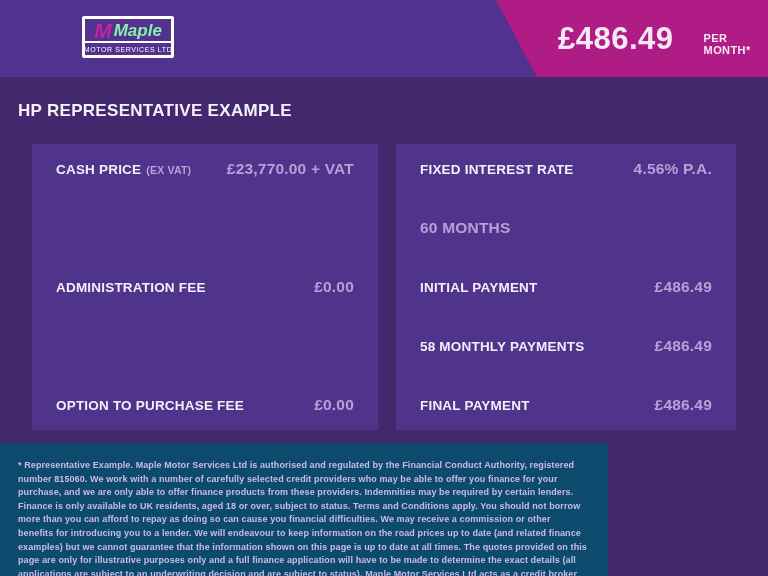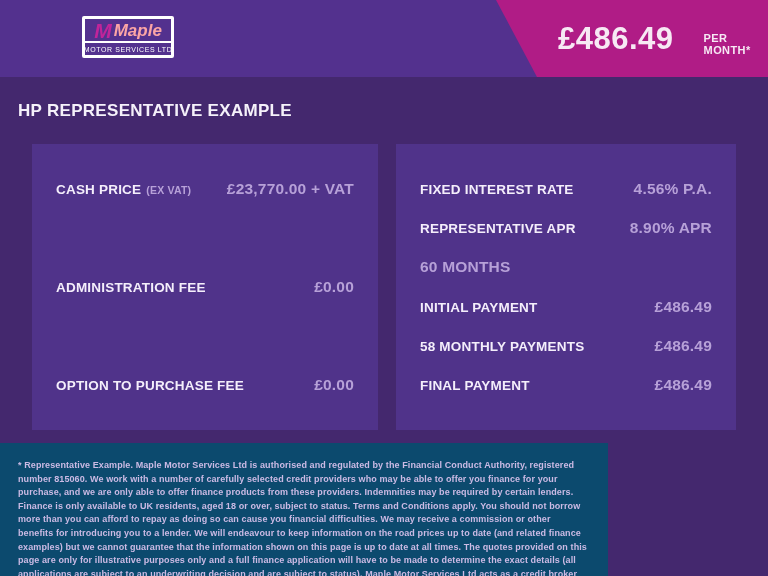--- a/index.html
+++ b/index.html
@@ -18,35 +18,35 @@
   }
   .price-amount{font-size:31px;font-weight:bold;color:#f7e9f4;letter-spacing:0.5px;}
   .price-suffix{font-size:11px;font-weight:bold;color:#f7e9f4;margin-left:30px;margin-top:10px;letter-spacing:0.4px;}
   .logo{
     position:absolute;left:82px;top:16px;width:92px;height:42px;
     border:3px solid #ffffff;border-radius:2px;background:#53318e;
     display:flex;flex-direction:column;box-sizing:border-box;
   }
   .logo-top{flex:1;display:flex;align-items:center;justify-content:center;line-height:1;}
   .logo-m{font-size:21px;font-weight:bold;font-style:italic;color:#c0249a;margin-right:2px;}
-  .logo-name{font-size:17px;font-weight:bold;font-style:italic;color:#fca5a5;}
+  .logo-name{font-size:17px;font-weight:bold;font-style:italic;color:#86efac;}
   .logo-bottom{
     border-top:2px solid #ffffff;height:12px;display:flex;align-items:center;justify-content:center;
     font-size:7px;color:#ffffff;letter-spacing:0.6px;white-space:nowrap;
   }
   
   .heading{
     position:absolute;left:18px;top:101px;font-size:17px;font-weight:bold;color:#f5f1fa;
     letter-spacing:0.3px;
   }
   
   .panel{
     position:absolute;top:144px;height:286px;background:#50338a;
     display:flex;flex-direction:column;justify-content:space-between;
-    padding:36px 24px;box-sizing:border-box;
+    padding:16px 24px;box-sizing:border-box;
   }
   .panel.left{left:32px;width:346px;}
   .panel.right{left:396px;width:340px;}
   .frow{display:flex;justify-content:space-between;align-items:baseline;}
   .flabel{font-size:13.5px;font-weight:bold;color:#f4eefb;letter-spacing:0.2px;white-space:nowrap;}
   .fnote{font-size:10.5px;font-weight:bold;color:#b7a1d8;margin-left:5px;letter-spacing:0.2px;}
   .fnote:empty{display:none;}
   .fvalue{font-size:15.5px;font-weight:bold;color:#b7a1d8;white-space:nowrap;letter-spacing:0.2px;}
   
   .footer{
@@ -92,24 +92,20 @@
       <span class="fvalue">£0.00</span>
     </div>
   </div>
 
   <div class="panel right">
     <div class="frow">
       <span class="flabel">FIXED INTEREST RATE</span>
       <span class="fvalue">4.56% P.A.</span>
     </div>
     <div class="frow">
-      <span class="flabel">REPRESENTATIVE APR</span>
-      <span class="fvalue">8.90% APR</span>
-    </div>
-    <div class="frow">
       <span class="fvalue">60 MONTHS</span>
     </div>
     <div class="frow">
       <span class="flabel">INITIAL PAYMENT</span>
       <span class="fvalue">£486.49</span>
     </div>
     <div class="frow">
       <span class="flabel">58 MONTHLY PAYMENTS</span>
       <span class="fvalue">£486.49</span>
     </div>

